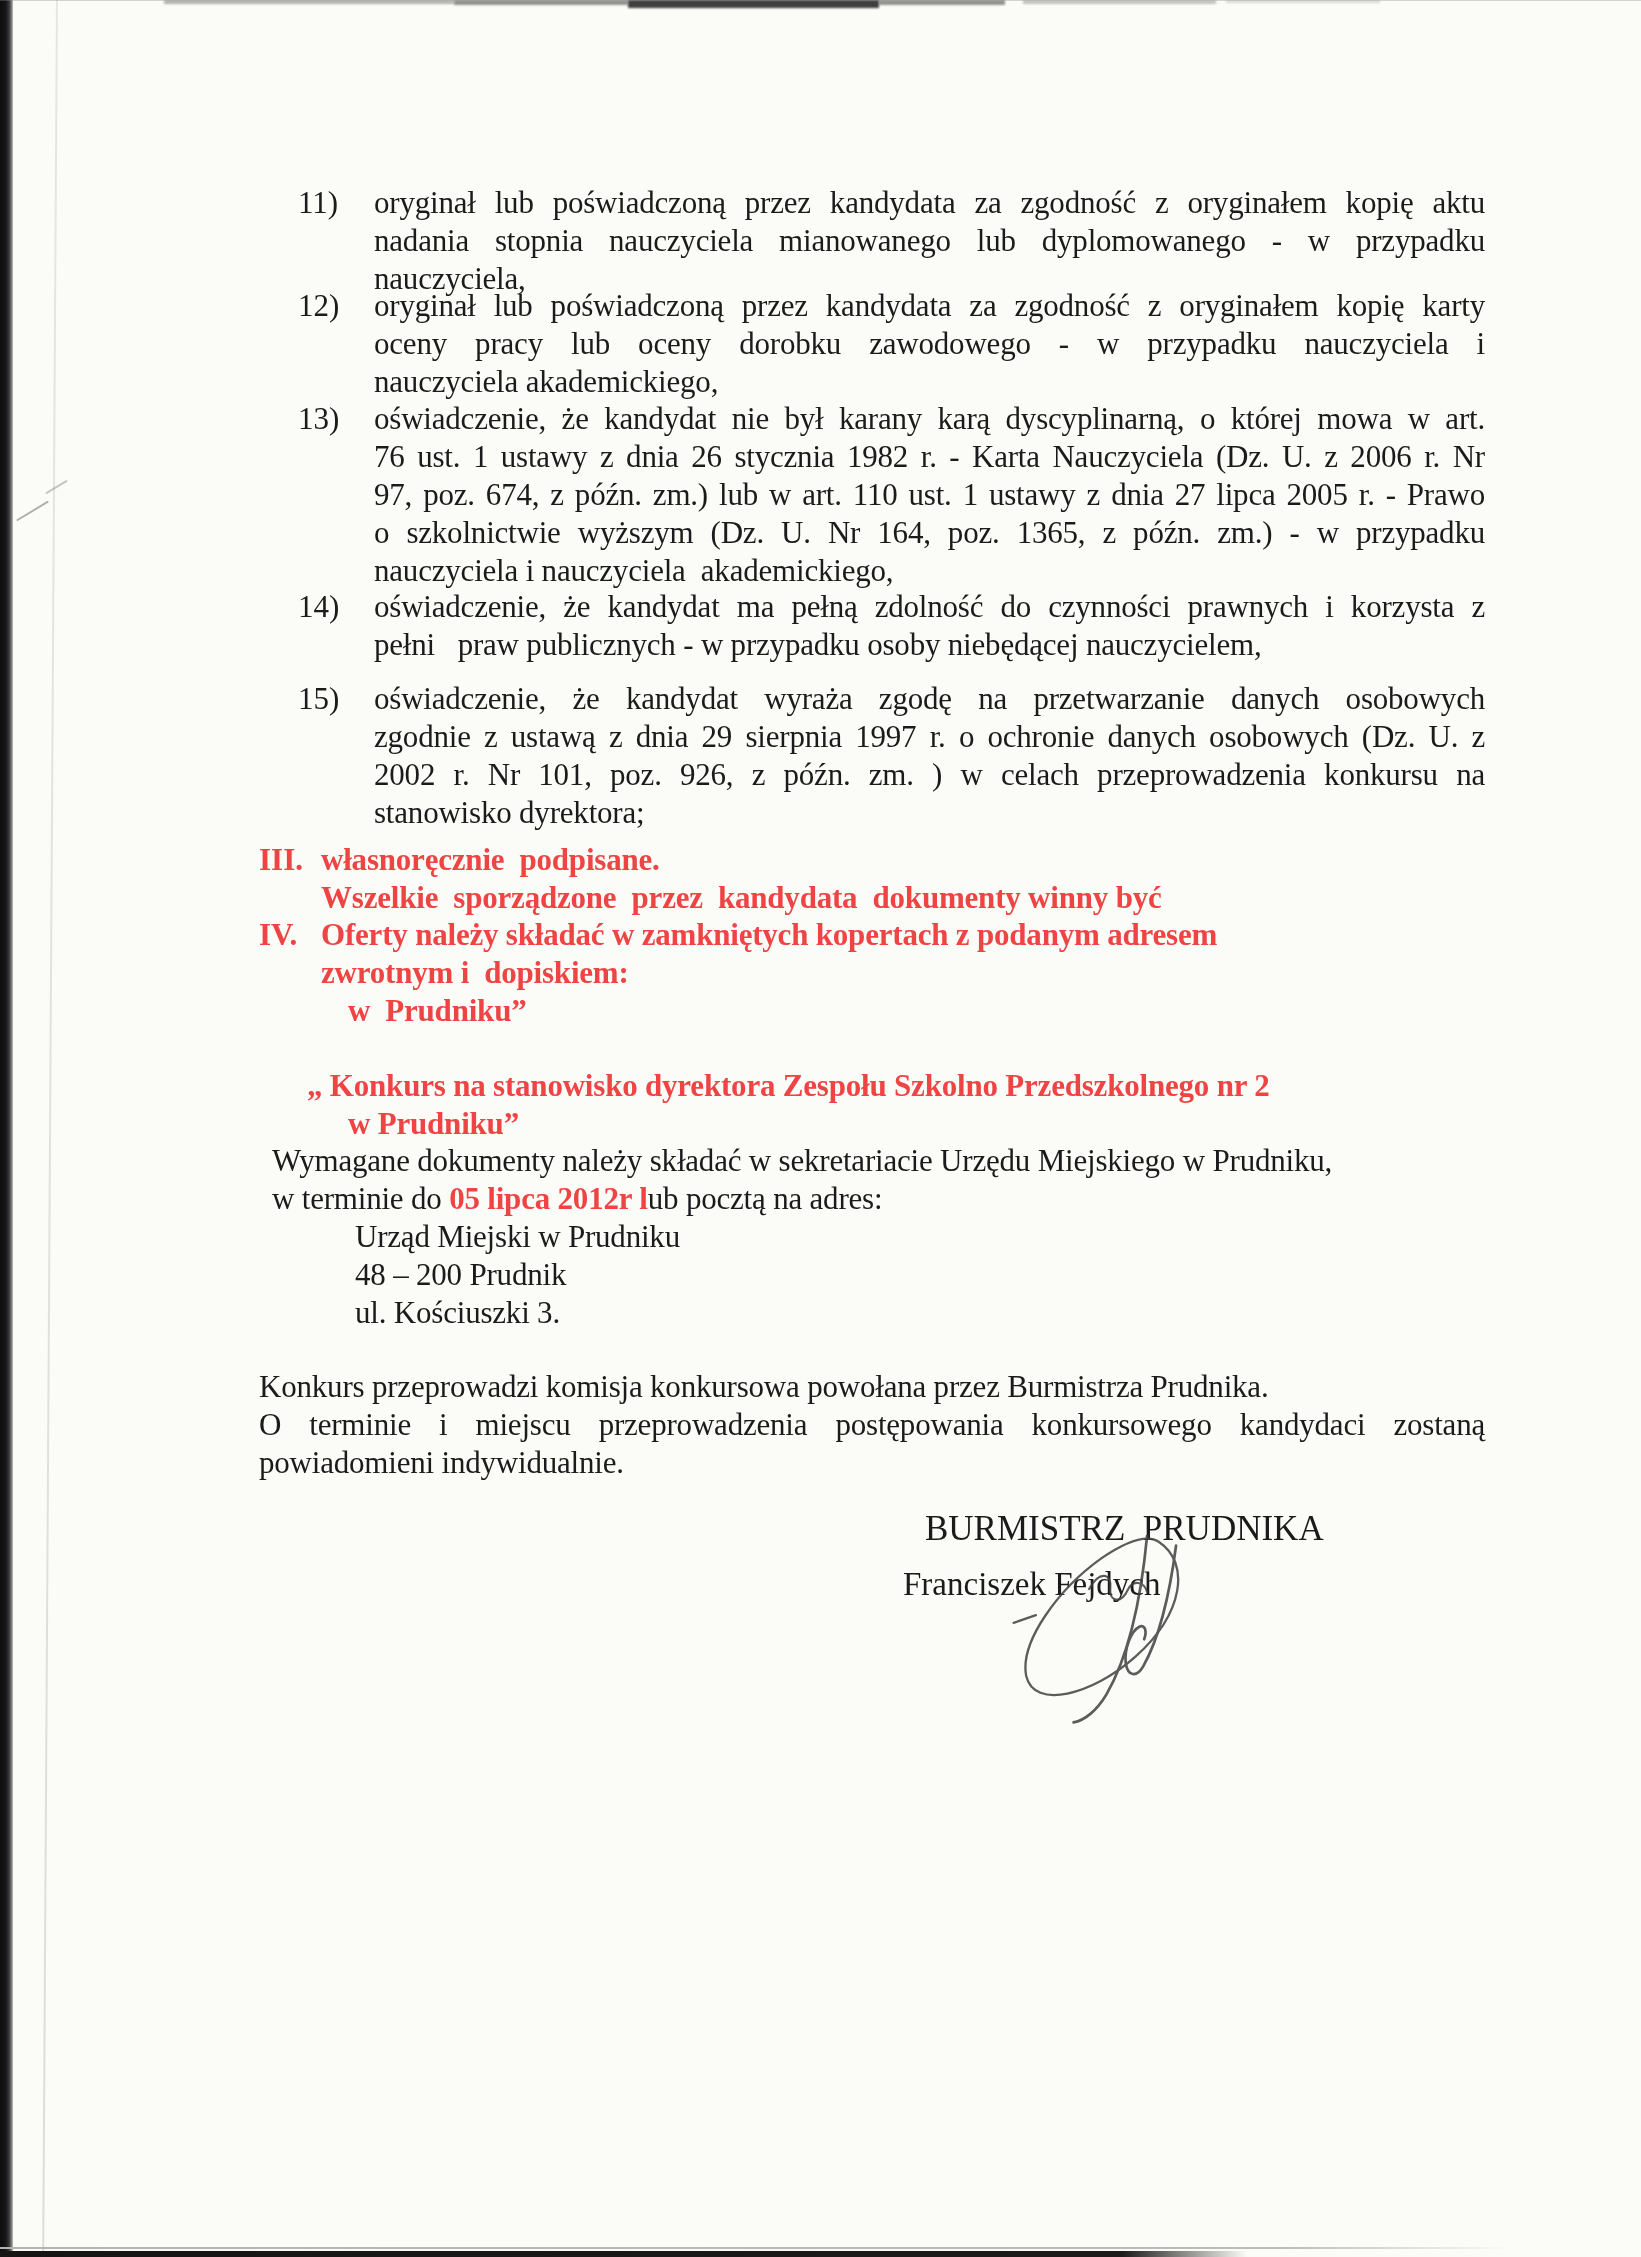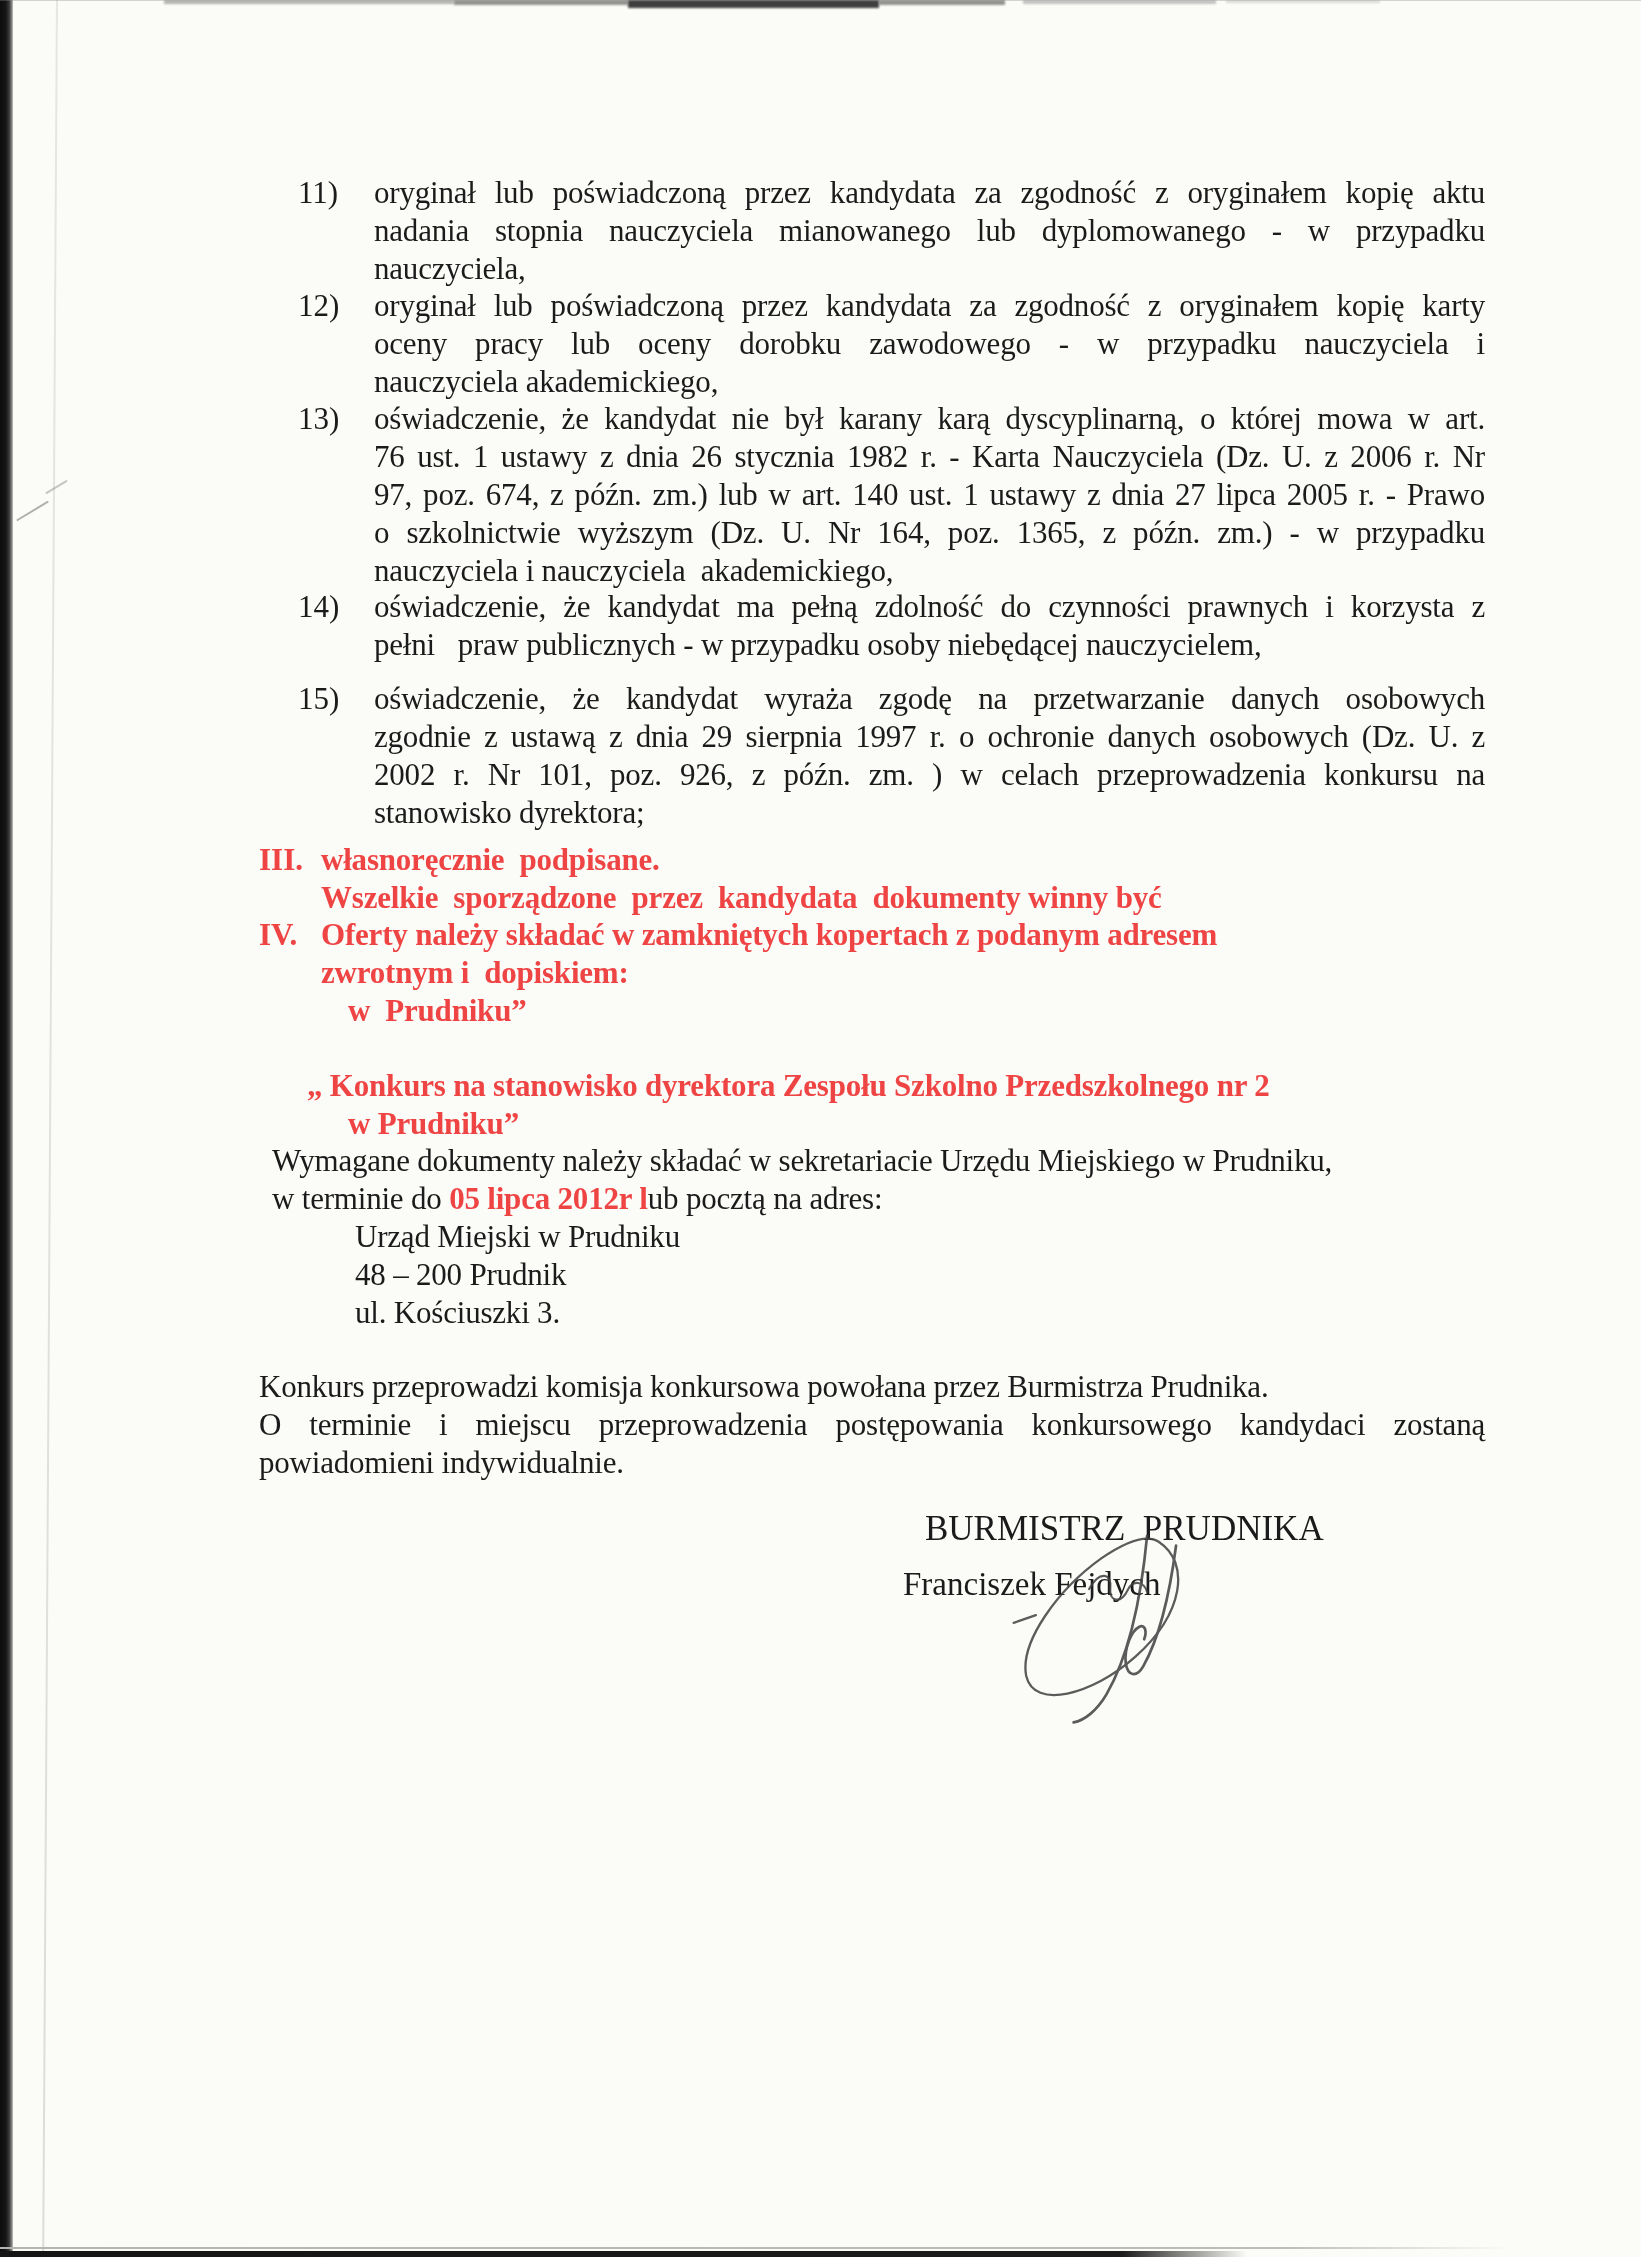--- a/index.html
+++ b/index.html
@@ -78,21 +78,21 @@
   <div class="sm sm2"></div>
   <div class="sm sm3"></div>
   <div class="sm sm4"></div>
   <div class="sm sm5"></div>
   <div class="sm sm6"></div>
   <div class="bottom-line"></div>
   <div class="bottom-bar"></div>
   <div class="scratch scr1"></div>
   <div class="scratch scr2"></div>
 
-  <div class="blk item" style="top:174px">
+  <div class="blk item" style="top:184px">
     <span class="num">11)</span>
     <div class="lines">
       <div class="ln j">oryginał lub poświadczoną przez kandydata za zgodność z oryginałem kopię aktu</div>
       <div class="ln j">nadania stopnia nauczyciela mianowanego lub dyplomowanego - w przypadku</div>
       <div class="ln">nauczyciela,</div>
     </div>
   </div>
 
   <div class="blk item" style="top:287px">
     <span class="num">12)</span>
@@ -101,21 +101,21 @@
       <div class="ln j">oceny pracy lub oceny dorobku zawodowego - w przypadku nauczyciela i</div>
       <div class="ln">nauczyciela akademickiego,</div>
     </div>
   </div>
 
   <div class="blk item" style="top:400px">
     <span class="num">13)</span>
     <div class="lines">
       <div class="ln j">oświadczenie, że kandydat nie był karany karą dyscyplinarną, o której mowa w art.</div>
       <div class="ln j">76 ust. 1 ustawy z dnia 26 stycznia 1982 r. - Karta Nauczyciela (Dz. U. z 2006 r. Nr</div>
-      <div class="ln j">97, poz. 674, z późn. zm.) lub w art. 140 ust. 1 ustawy z dnia 27 lipca 2005 r. - Prawo</div>
+      <div class="ln j">97, poz. 674, z późn. zm.) lub w art. 110 ust. 1 ustawy z dnia 27 lipca 2005 r. - Prawo</div>
       <div class="ln j">o szkolnictwie  wyższym (Dz. U. Nr 164, poz. 1365, z późn. zm.) - w przypadku</div>
       <div class="ln">nauczyciela i nauczyciela&nbsp; akademickiego,</div>
     </div>
   </div>
 
   <div class="blk item" style="top:588px">
     <span class="num">14)</span>
     <div class="lines">
       <div class="ln j">oświadczenie, że kandydat ma pełną zdolność do czynności prawnych i korzysta z</div>
       <div class="ln">pełni&nbsp;&nbsp; praw publicznych - w przypadku osoby niebędącej nauczycielem,</div>

